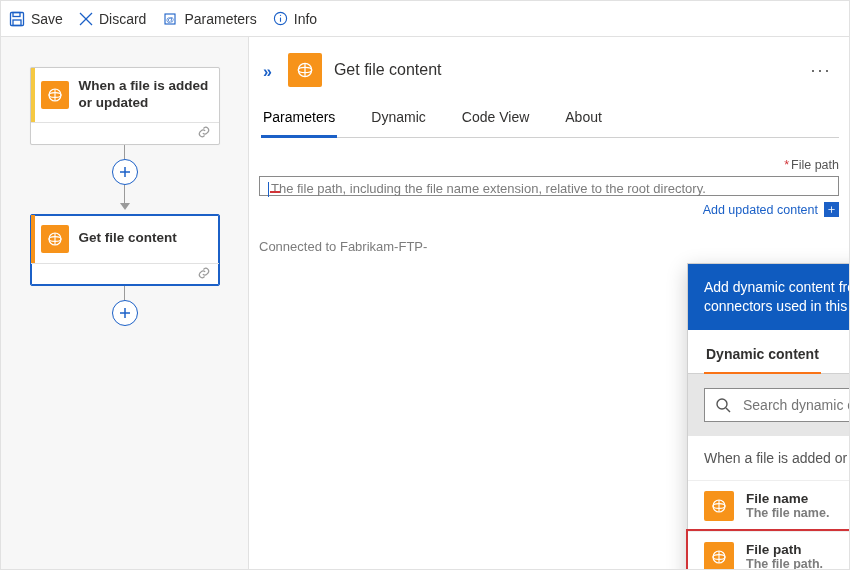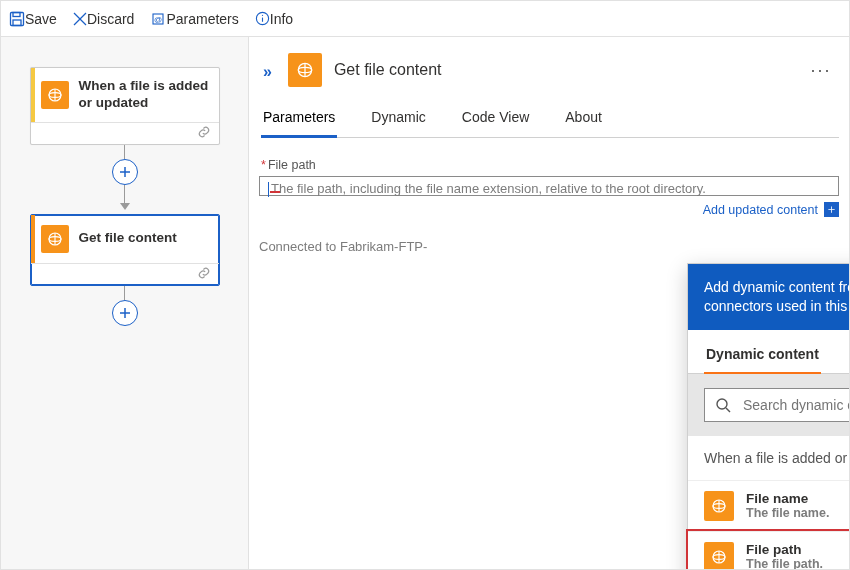--- a/index.html
+++ b/index.html
@@ -1,19 +1,19 @@
 <!DOCTYPE html>
 <html><head>
 <meta charset="utf-8">
 <style>
   * { box-sizing: border-box; font-family: "Segoe UI", Arial, sans-serif; }
   body { margin:0; width:850px; height:570px; background:#fff; overflow:hidden; font-size:13px; color:#323130; border:1px solid #e1e1e1;}
   
   .toolbar { display:flex; align-items:center; height:36px; border-bottom:1px solid #e1e1e1; padding:0 8px; gap:16px;}
-  .tbtn { display:flex; align-items:center; gap:0; cursor:pointer; color:#323130; font-size:14px;}
+  .tbtn { display:flex; align-items:center; gap:6px; cursor:pointer; color:#323130; font-size:14px;}
   .tbtn svg { flex-shrink:0; }
   
   .main { display:flex; height:calc(570px - 36px); }
   .canvas { width:248px; background:#f7f7f7; position:relative; border-right:1px solid #e1e1e1; padding-top:30px;}
   .panel { flex:1; position:relative; padding:16px 10px 0 10px; }
   
   .card { background:#fff; width:190px; margin:0 auto; border:1px solid #ccc; border-radius:2px; box-shadow:0 0 1px rgba(0,0,0,.1);}
   .card.sel { border:1px solid #1b60c7; box-shadow:0 0 0 1px #1b60c7 inset;}
   .card .bar { display:flex; align-items:center; padding:10px 10px; gap:10px; position:relative;}
   .card .accent { position:absolute; left:0; top:0; bottom:0; width:4px;}
@@ -24,21 +24,21 @@
   .connector { width:1px; background:#9a9a9a; margin:0 auto;}
   .arrowdown { width:0;height:0;border-left:5px solid transparent;border-right:5px solid transparent;border-top:7px solid #9a9a9a; margin:0 auto;}
   
   .phead { display:flex; align-items:center; gap:12px; padding:0 8px 14px 0;}
   .collapse { color:#1b60c7; font-size:16px; font-weight:bold; margin-top:4px; cursor:pointer; padding:0 4px;}
   .ptitle { font-size:16px; }
   .pactions { margin-left:auto; color:#555; font-size:18px; cursor:pointer; letter-spacing:1px;}
   .tabs { display:flex; gap:32px; border-bottom:1px solid #d0d0d0; margin:0 0 20px 2px;}
   .tab { padding:8px 2px 10px 2px; cursor:pointer; font-size:14px; color:#323130;}
   .tab.active { border-bottom:3px solid #1b60c7; font-weight:400; color:#000; margin-bottom:-1px;}
-  .field-lbl { font-size:12.5px; color:#555; margin:0 0 4px 2px;}
+  .field-lbl { font-size:12.5px; color:#555; margin:0 0 4px 2px;text-align:right;}
   .req { color:#d13438; margin-right:2px;}
   .input { width:100%; height:20px; border:1px solid #8a8a8a; padding:4px 8px; font-size:13px; color:#7c7c7c;}
   .caret { display:inline-block; width:1px; height:15px; background:#1b60c7; vertical-align:middle; margin-right:2px; animation:blink 1s steps(1) infinite;}
   .underline-red { border-bottom:2px solid #d13438; position:absolute; left:11px; bottom:3px; width:10px;}
   .input-wrap{position:relative;}
   .adc-link { text-align:right; margin-top:6px; color:#1b60c7; font-size:12.5px; cursor:pointer; display:flex; justify-content:flex-end; align-items:center; gap:6px;}
   .adc-plus { width:15px; height:15px; background:#1b60c7; color:#fff; display:flex; align-items:center; justify-content:center; font-size:12px;}
   .connected { margin-top:22px; font-size:13px; color:#7c7c7c;}
   
   .pop { position:absolute; left:438px; top:226px; width:402px; background:#fff; border:1px solid #cfcfcf; box-shadow:0 6px 20px rgba(0,0,0,.2);}

